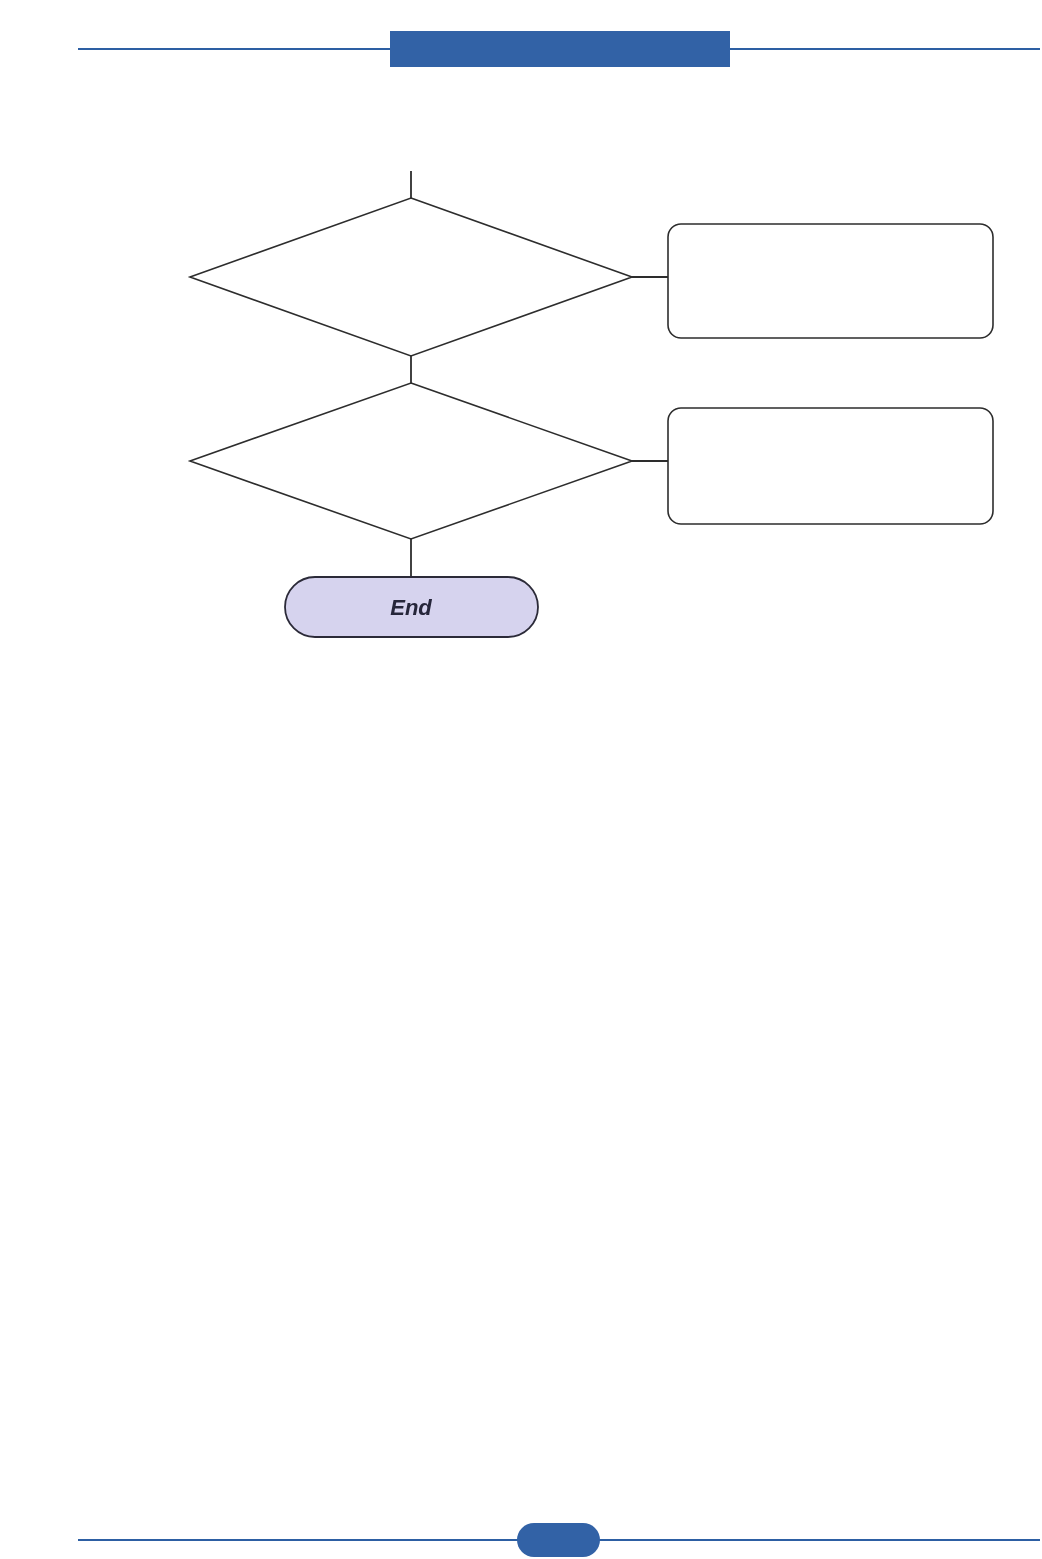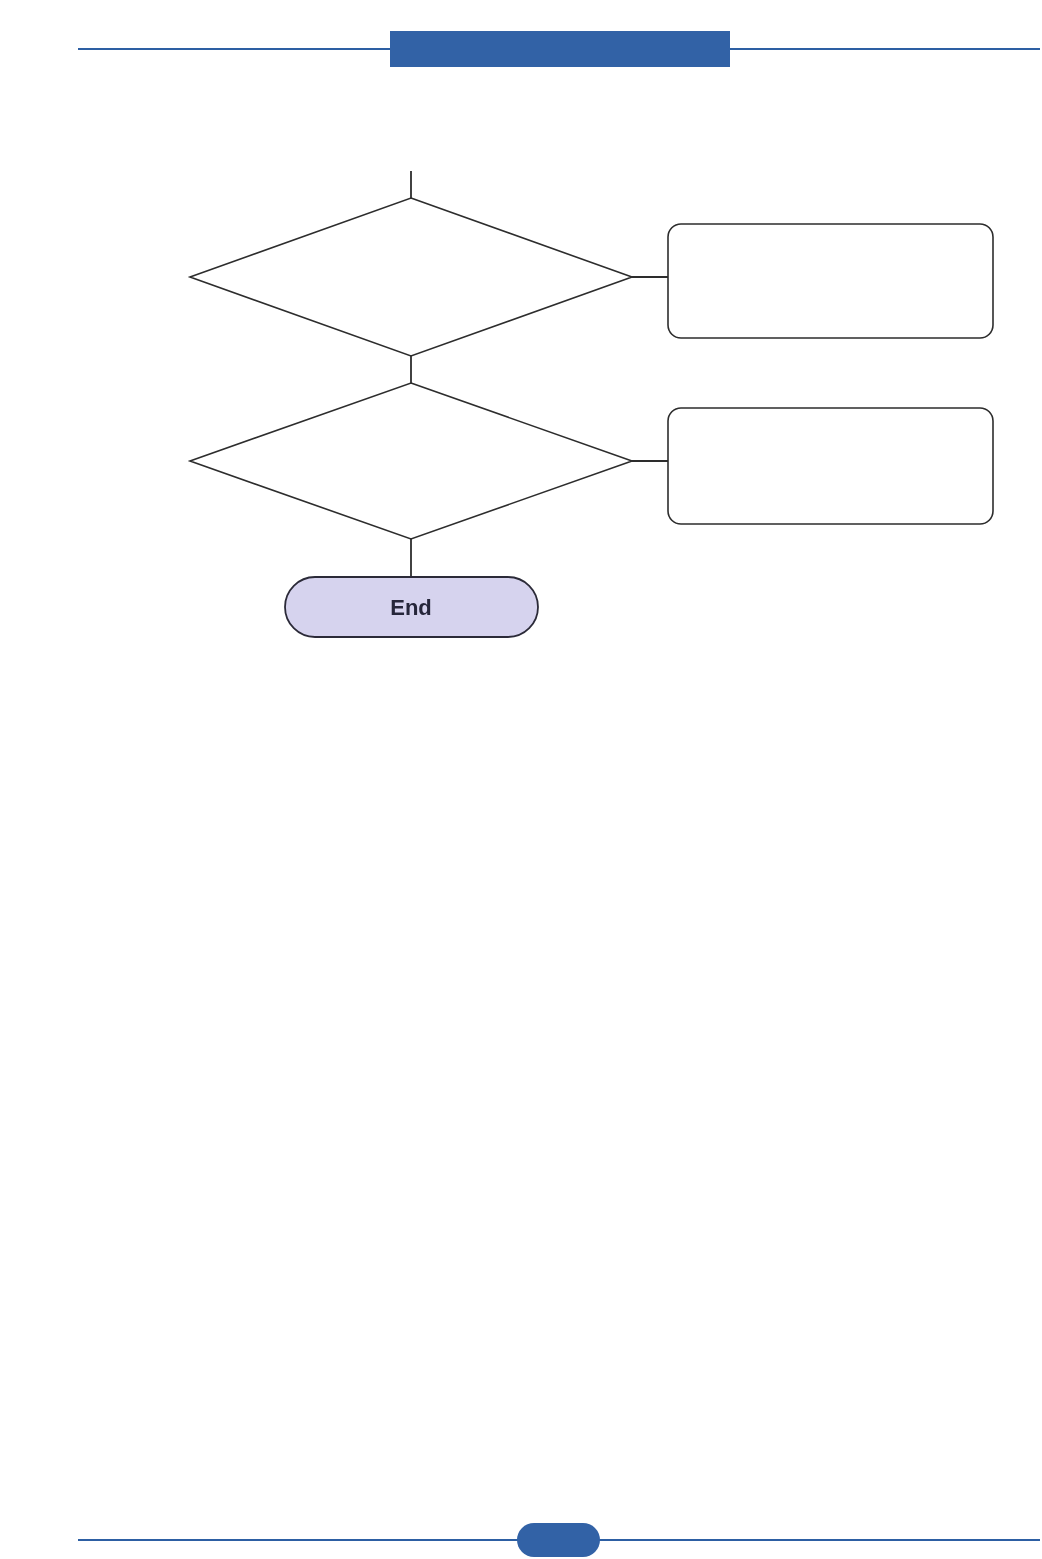--- a/index.html
+++ b/index.html
@@ -8,20 +8,21 @@
     background: #ffffff;
     font-family: "Liberation Sans", sans-serif;
   }
   .page {
     position: relative;
     width: 1042px;
     height: 1559px;
     background: #ffffff;
     overflow: hidden;
     margin: 0 auto;
+    font-style: italic;
   }
   .page svg {
     position: absolute;
     left: 0;
     top: 0;
     display: block;
   }
   .flow-shape {
     fill: #ffffff;
     stroke: #2d2d2d;

